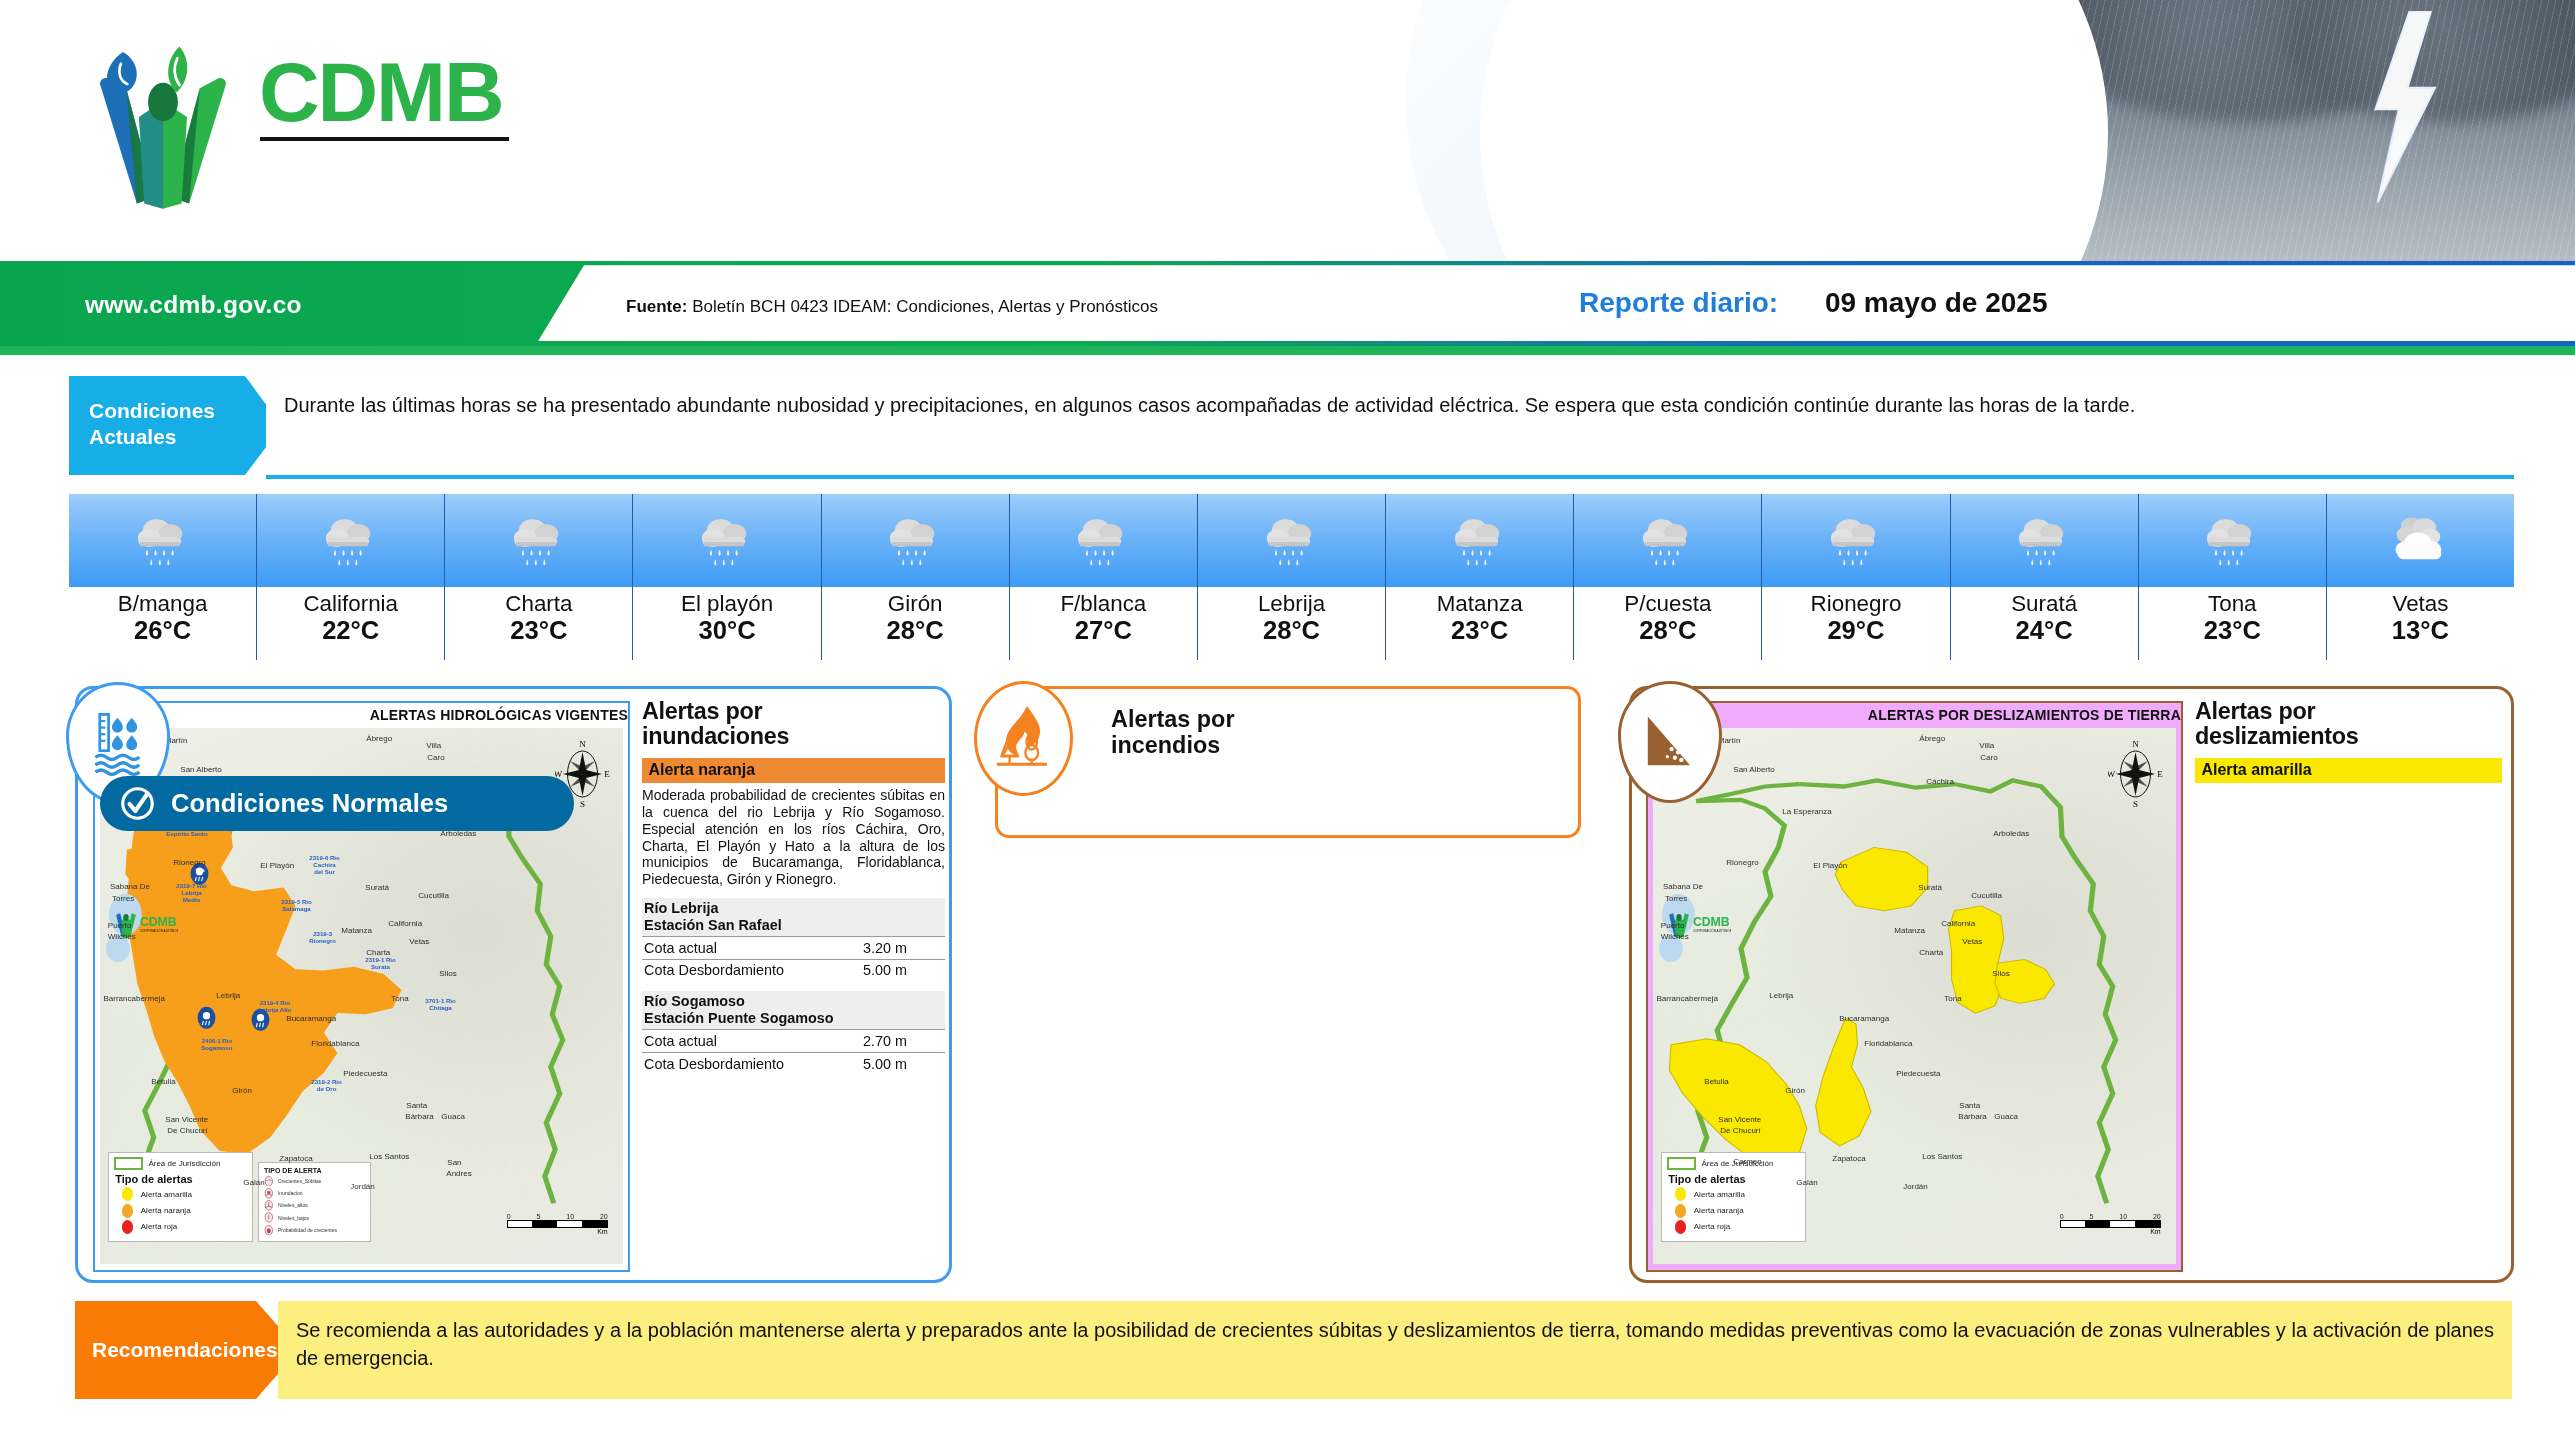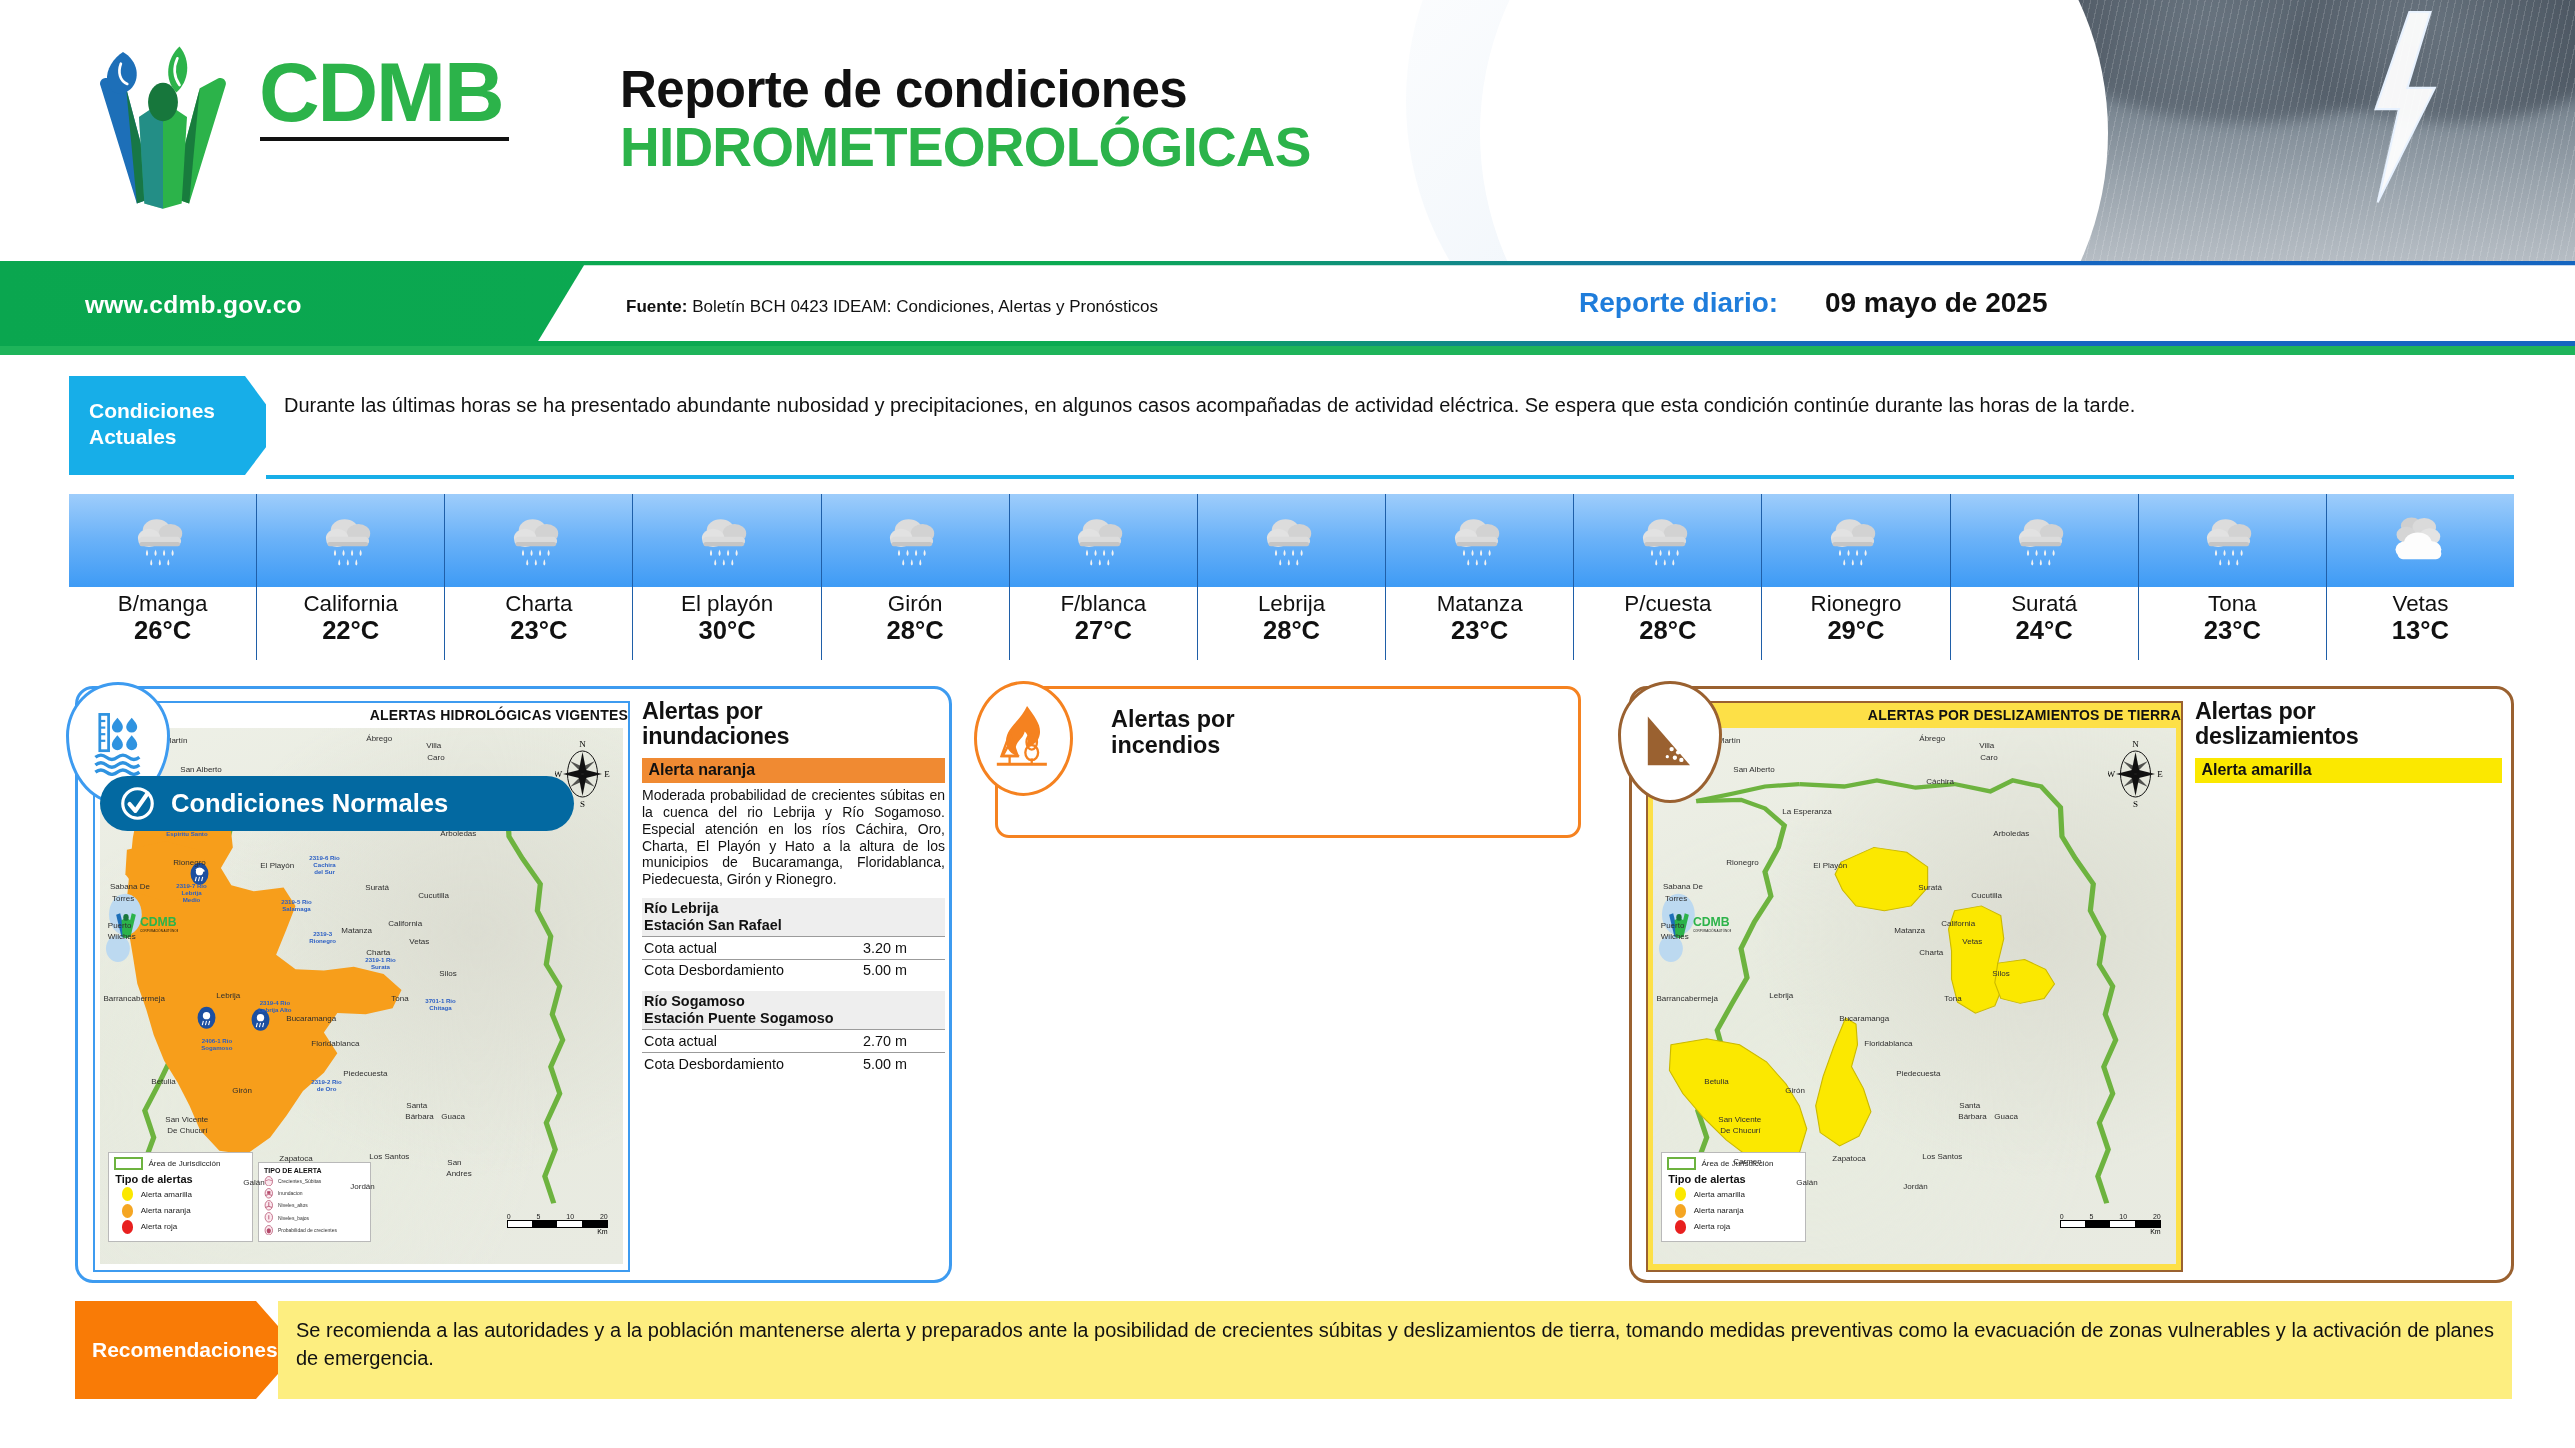--- a/index.html
+++ b/index.html
@@ -271,21 +271,21 @@
     border: 3.7px solid #9a6130; border-radius: 18px; background: #ffffff;
   }
   #slide-icon-bub {
     position: absolute; left: -14px; top: -8.5px; width: 104px; height: 122px;
     background: #ffffff; border: 3.7px solid #9a6130;
     border-radius: 50% 50% 50% 50% / 44% 44% 56% 56%;
     display: flex; align-items: center; justify-content: center; z-index: 3;
   }
   #slide-map {
     position: absolute; left: 14px; top: 11.7px; width: 537px; height: 571px;
-    border: 2.1px solid #9a6130; background: #fde047; overflow: hidden;
+    border: 2.1px solid #9a6130; background: #f0abfc; overflow: hidden;
   }
   #slide-right { position: absolute; left: 563px; top: 9.6px; width: 307px; }
 
   
   #rec-row {
     position: absolute; left: 75px; top: 1301px; width: 2438px; height: 98px;
   }
   #rec-tag {
     position: absolute; left: 0; top: 0; width: 224px; height: 98px;
     background: #f97b06;
@@ -333,24 +333,20 @@
       <path d="M86 50 C80 66 84 82 98 88" fill="none" stroke="#ffffff" stroke-width="5" stroke-linecap="round"></path>
       <path d="M196 18 C172 40 166 80 190 104 C214 84 218 44 196 18 Z" fill="#2cb34a"></path>
       <path d="M192 40 C184 58 186 76 196 90" fill="none" stroke="#ffffff" stroke-width="5" stroke-linecap="round"></path>
     </svg>
     <div id="logo-text">
       <div id="logo-cdmb">CDMB</div>
       <div id="logo-rule"></div>
     </div>
   </div>
 
-  <div id="title-block">
-    <div id="title-line1">Reporte de condiciones</div>
-    <div id="title-line2">HIDROMETEOROLÓGICAS</div>
-  </div>
 </div>
 
 <div id="greenbar">
   <div id="greenbar-white"></div>
   <div id="url-text">www.cdmb.gov.co</div>
   <div id="fuente">
     <b>Fuente:</b>
     <span>Boletín BCH 0423 IDEAM: Condiciones, Alertas y Pronósticos</span>
   </div>
   <div id="reporte-diario">

